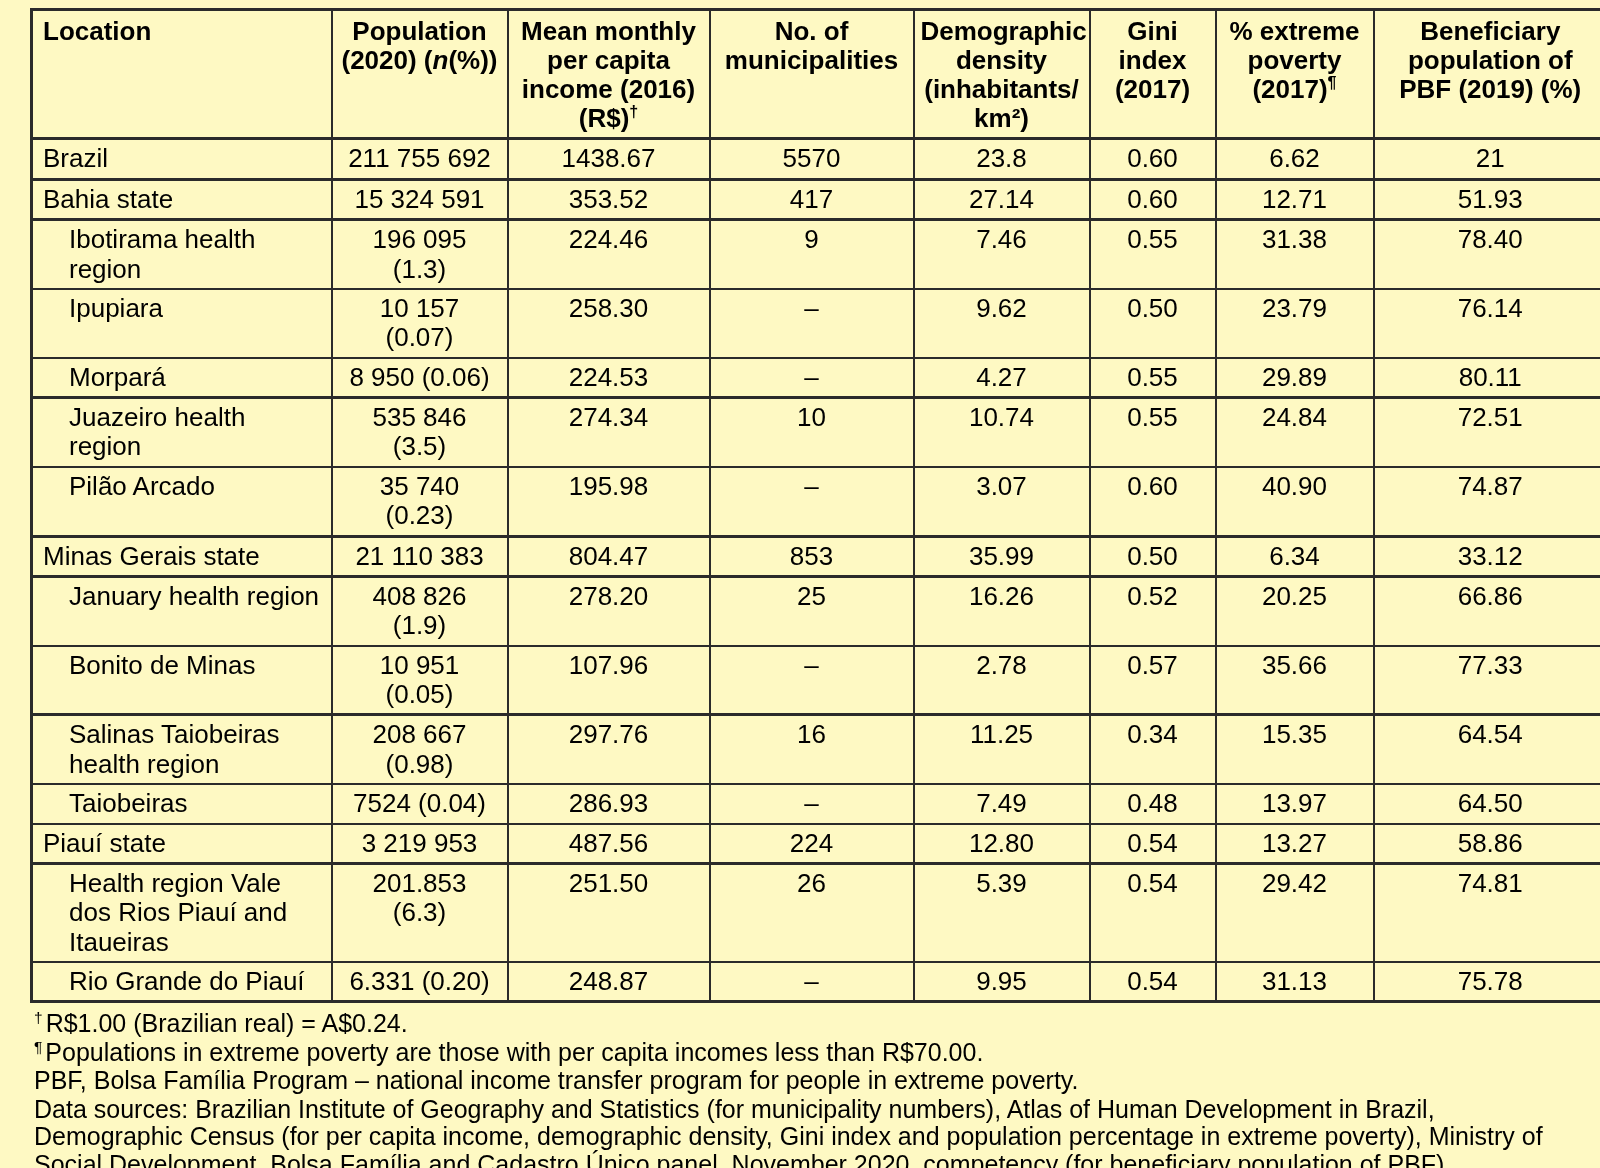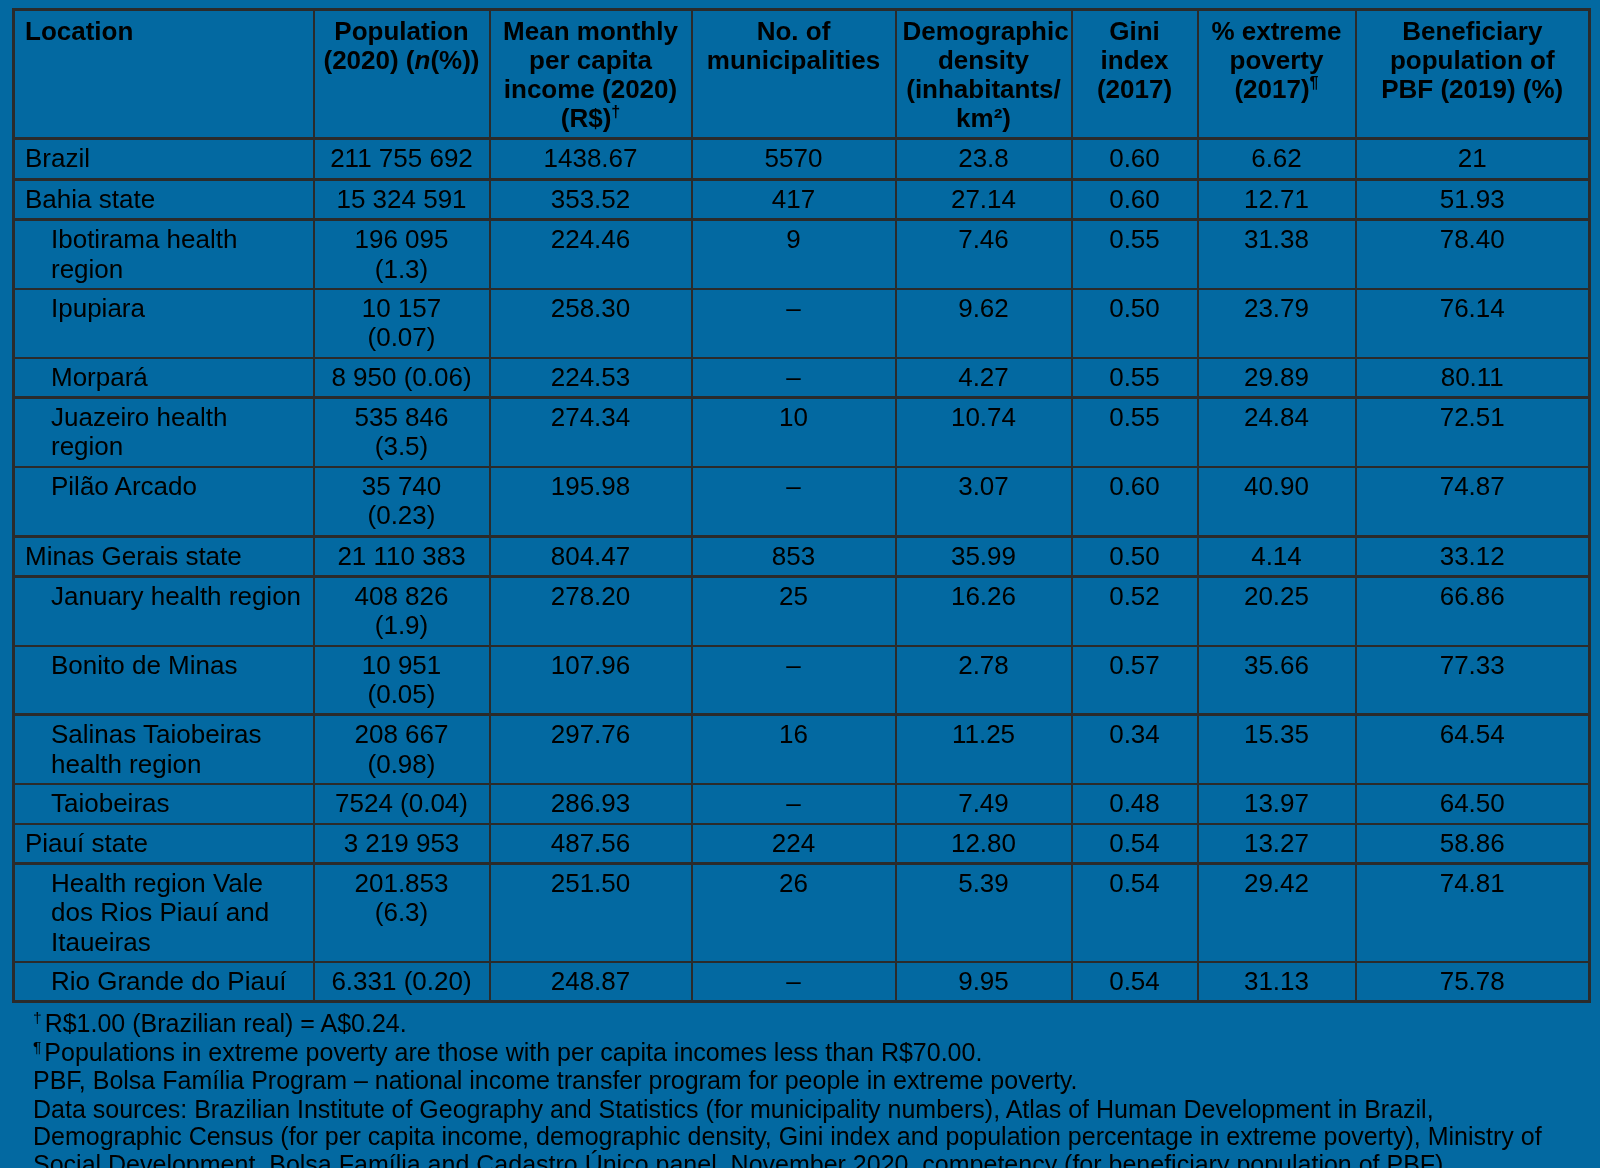--- a/index.html
+++ b/index.html
@@ -6,22 +6,22 @@
     margin: 0;
     padding: 0;
     background: #ffffff;
     color: #000000;
     font-family: "Liberation Sans", "DejaVu Sans", sans-serif;
   }
   .page {
     width: 1600px;
     height: 1168px;
     box-sizing: border-box;
-    padding: 8px 14px 6px 12px;
-    background: #0369a1;
+    padding: 8px 14px 6px 30px;
+    background: #fef9c3;
   }
   table.data-table {
     border-collapse: collapse;
     table-layout: fixed;
     width: 1576px;
     border: 3px solid #2b2b2b;
   }
   table.data-table th,
   table.data-table td {
     border: 2px solid #2b2b2b;
@@ -61,21 +61,21 @@
     font-size: 0.62em;
     vertical-align: super;
     line-height: 0;
   }
   .footnotes {
     margin-top: 7px;
     padding-left: 4px;
     font-size: 25px;
     line-height: 1.1;
   }
-  .footnote { margin: 0 0 1px 17px; }
+  .footnote { margin: 0 0 1px 0; }
   .footnote sup.fmark {
     font-size: 0.62em;
     vertical-align: super;
     line-height: 0;
     margin-right: 3px;
   }
 </style>
 </head>
 <body>
 
@@ -92,21 +92,21 @@
       <col style="width:158px">
       <col style="width:234px">
     </colgroup>
     <thead>
       <tr>
         <th class="loc-head"><span>Location</span></th>
         <th><span>Population
 (2020) (</span><i>n</i><span>(%))</span></th>
         <th><span>Mean monthly
 per capita
-income (2020)
+income (2016)
 (R$)</span><sup class="mark">†</sup></th>
         <th><span>No. of
 municipalities</span></th>
         <th><span>Demographic
 density
 (inhabitants/
 km²)</span></th>
         <th><span>Gini
 index
 (2017)</span></th>
@@ -195,21 +195,21 @@
         <td>40.90</td>
         <td>74.87</td>
       </tr>
       <tr class="group-end">
         <td class="loc">Minas Gerais state</td>
         <td>21 110 383</td>
         <td>804.47</td>
         <td>853</td>
         <td>35.99</td>
         <td>0.50</td>
-        <td>4.14</td>
+        <td>6.34</td>
         <td>33.12</td>
       </tr>
       <tr>
         <td class="loc indent">January health region</td>
         <td>408 826
 (1.9)</td>
         <td>278.20</td>
         <td>25</td>
         <td>16.26</td>
         <td>0.52</td>

